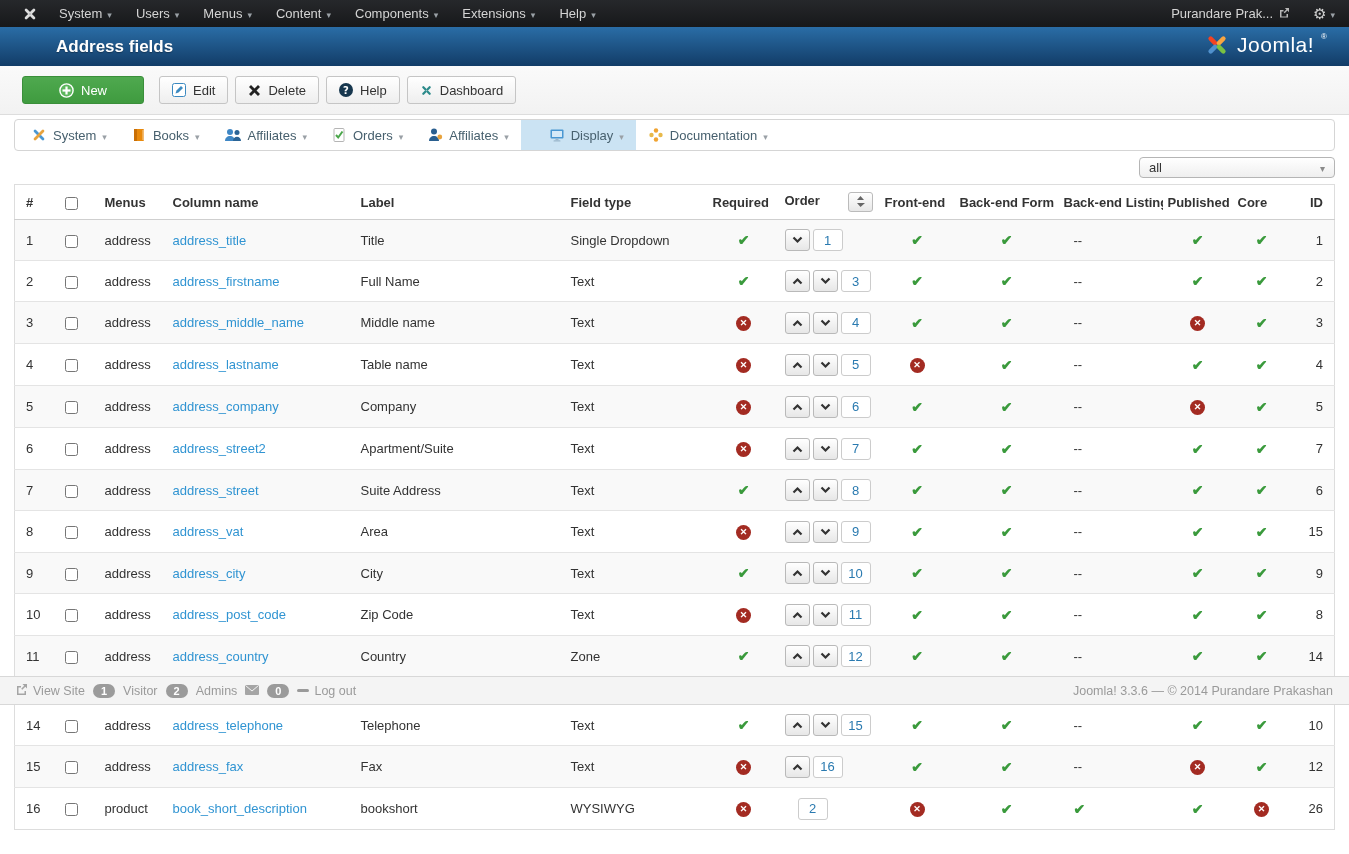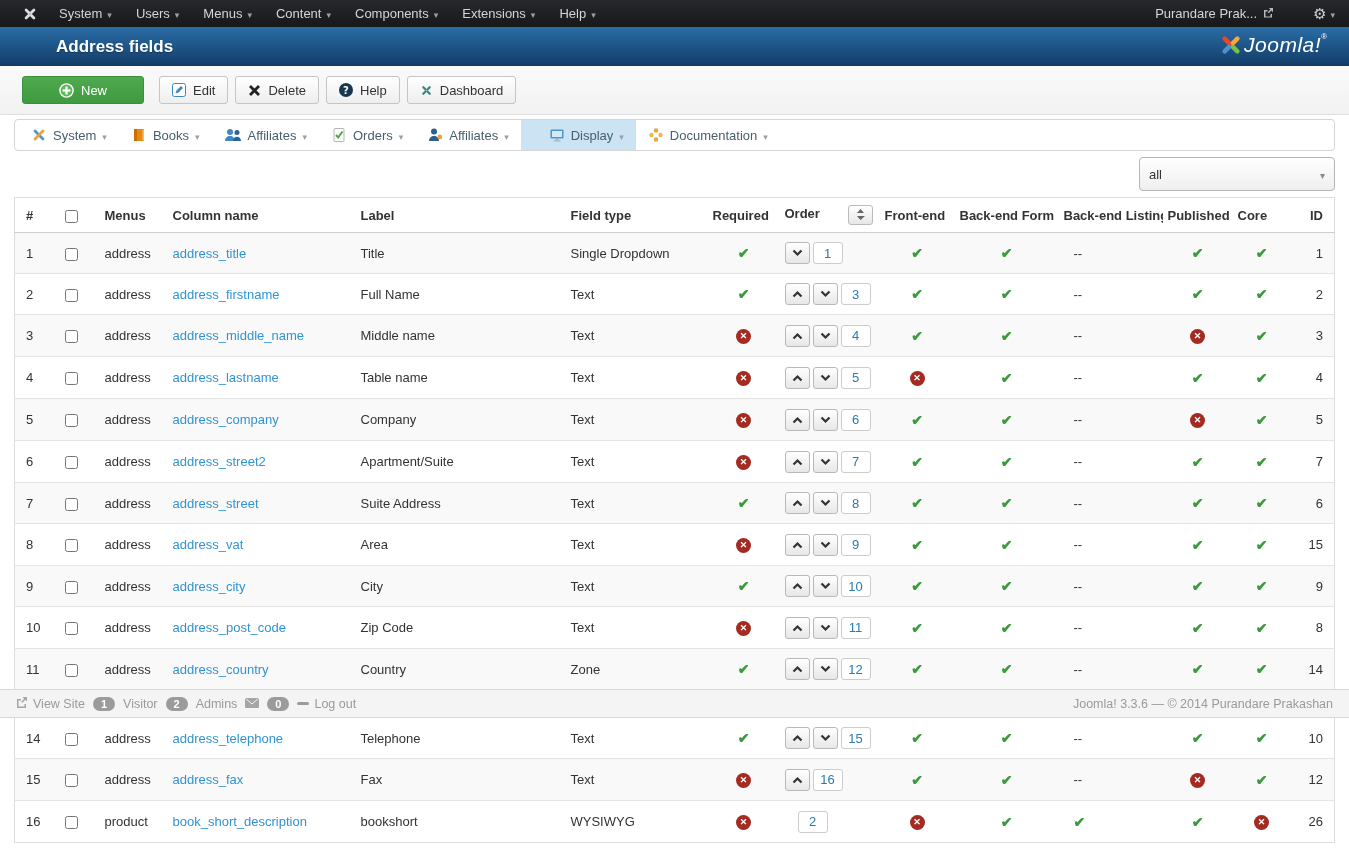--- a/index.html
+++ b/index.html
@@ -5,50 +5,50 @@
   * { box-sizing: border-box; }
   html,body { margin:0; padding:0; background:#fff; }
   body { font-family:"Liberation Sans",sans-serif; font-size:13px; color:#333; min-width:1349px; }
 
   
   .topbar { height:27px; background:linear-gradient(#26282b,#17181a); display:flex; align-items:center; padding:0 14px; }
   .topbar .mark { display:flex; margin:0 9px 0 8px; opacity:.9; }
   .menu { display:flex; list-style:none; margin:0; padding:0; }
   .menu li { padding:0 12px; color:#d4d4d4; font-size:13px; cursor:pointer; display:flex; align-items:center; gap:5px; height:27px; }
   .caret::after { content:"▾"; font-size:9px; color:#9aa0a6; }
-  .topbar-right { margin-left:auto; display:flex; align-items:center; gap:25px; color:#d4d4d4; }
+  .topbar-right { margin-left:auto; display:flex; align-items:center; gap:9px; color:#d4d4d4; }
   .user-item { display:flex; align-items:center; gap:6px; cursor:pointer; }
   .gear-item { display:flex; align-items:center; gap:4px; cursor:pointer; margin-left:14px; }
   .gear { color:#cfcfcf; font-size:15px; line-height:1; }
 
   
   .titlebar { height:39px; background:linear-gradient(180deg,#2a6da6,#123c67); display:flex; align-items:center; padding:0 22px 0 56px; }
   .titlebar h1 { font-size:17px; color:#fff; margin:0; font-weight:bold; flex:1; text-shadow:0 1px 1px rgba(0,0,0,.3); }
-  .brand { display:flex; align-items:flex-start; color:#fff;font-style:italic; }
+  .brand { display:flex; align-items:flex-start; gap:7px; color:#fff; }
   .brand-text { font-size:21px; line-height:26px; letter-spacing:.5px; }
   .brand sup { font-size:8px; line-height:10px; }
 
   
   .toolbar { background:linear-gradient(#fafafa,#f2f2f2); border-bottom:1px solid #ddd; padding:10px 0 10px 22px; display:flex; gap:7px; }
   .tbtn { display:inline-flex; align-items:center; gap:7px; padding:4px 12px; background:linear-gradient(#fff,#eee);
           border:1px solid #c5c5c5; border-radius:3px; font-size:13px; color:#333; cursor:pointer; font-family:inherit; height:28px; }
   .tbtn.primary { background:linear-gradient(#4fa94f,#3f9b3f); border-color:#3a8f3a; color:#fff; padding:4px 36px; margin-right:8px; }
   .tbtn .ticon { display:flex; }
 
   .content { padding:0 14px; }
 
   
   .subnav { margin:4px 0 0; border:1px solid #d5d5d5; border-radius:4px; display:flex; list-style:none; padding:0 4px; background:#fff; }
   .subnav li { display:flex; align-items:center; gap:6px; padding:7px 12px; color:#47606e; cursor:pointer; font-size:13px; }
   .subnav li.active { background:#cbe3f3;padding-left:28px; }
   .nav-icon svg { display:block; }
 
   
   .filter-row { display:flex; justify-content:flex-end; margin:6px 0; }
-  .filter-select { width:196px; height:34px; border:1px solid #b5b5b5; border-radius:4px; background:linear-gradient(#fff,#efefef);
+  .filter-select { width:196px; height:21px; border:1px solid #b5b5b5; border-radius:4px; background:linear-gradient(#fff,#efefef);
                    display:flex; align-items:center; justify-content:space-between; padding:0 9px; cursor:pointer; color:#333; }
   .sel-caret::after { content:"▾"; color:#8a8a8a; font-size:10px; }
 
   
   table { width:100%; border-collapse:collapse; table-layout:fixed; }
   .dtable { border:1px solid #ddd; background:#fff; }
   #table-top { border-bottom:none; }
   #table-bottom { border-top:none; }
   th { text-align:left; font-weight:bold; padding:7px 5px; border-bottom:1px solid #cfcfcf; font-size:13px; color:#333; white-space:nowrap; overflow:hidden; }
   td { padding:12px 5px; border-top:1px solid #e4e4e4; font-size:13px; vertical-align:middle; white-space:nowrap; overflow:hidden; }

